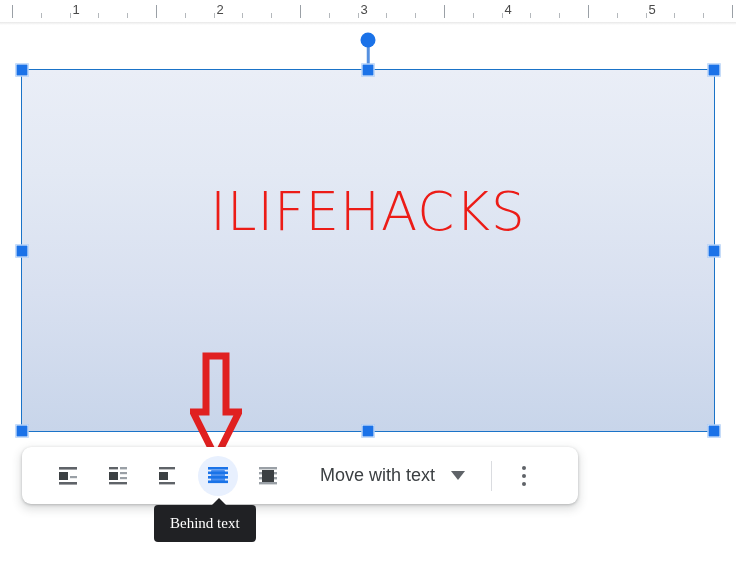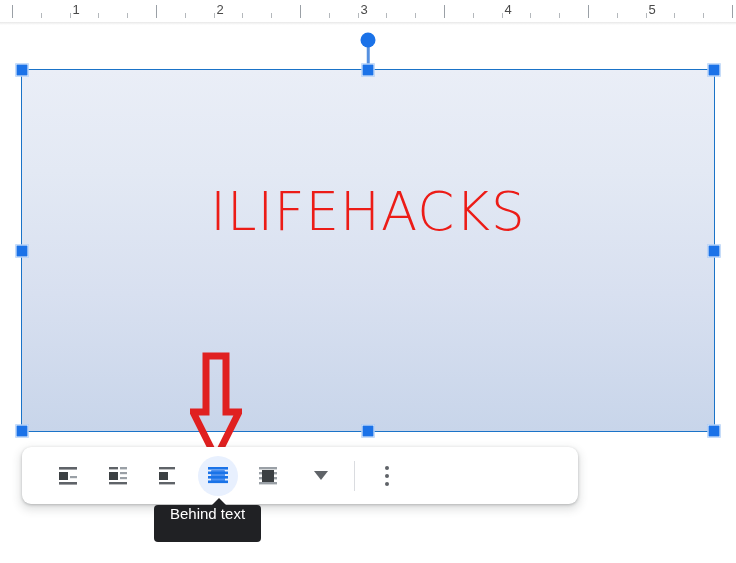--- a/index.html
+++ b/index.html
@@ -222,22 +222,23 @@
   
   #tooltip {
     position: absolute;
     left: 154px;
     top: 505px;
     height: 37px;
     background: #202124;
     border-radius: 4px;
     color: #ffffff;
     font-size: 15px;
-    font-family: Liberation Sans, sans-serif;
-    display: flex;
+    font-family: Liberation Serif, serif;
+    display: flex;
+    align-items: center;
     padding: 0 16px;
     white-space: nowrap;
   }
   #tooltip-arrow {
     position: absolute;
     left: 57px;
     top: -7px;
     width: 0; height: 0;
     border-left: 8px solid transparent;
     border-right: 8px solid transparent;
@@ -365,20 +366,21 @@
         <rect x="4" y="2" width="18" height="2.4" fill="#9aa0a6"></rect>
         <rect x="4" y="7" width="18" height="2.4" fill="#9aa0a6"></rect>
         <rect x="4" y="12" width="18" height="2.4" fill="#9aa0a6"></rect>
         <rect x="4" y="17" width="18" height="2.4" fill="#9aa0a6"></rect>
         <rect x="7" y="5" width="12" height="12" fill="#3c4043"></rect>
       </svg>
     </button>
 
   </div>
 
+  <div id="move-label">Move with text</div>
 
   <div id="move-caret">
     <svg width="14" height="9" viewBox="0 0 14 9">
       <path d="M0 0 L14 0 L7 9 Z" fill="#5f6368"></path>
     </svg>
   </div>
 
   <div id="tb-divider"></div>
 
   <div id="more-btn">

